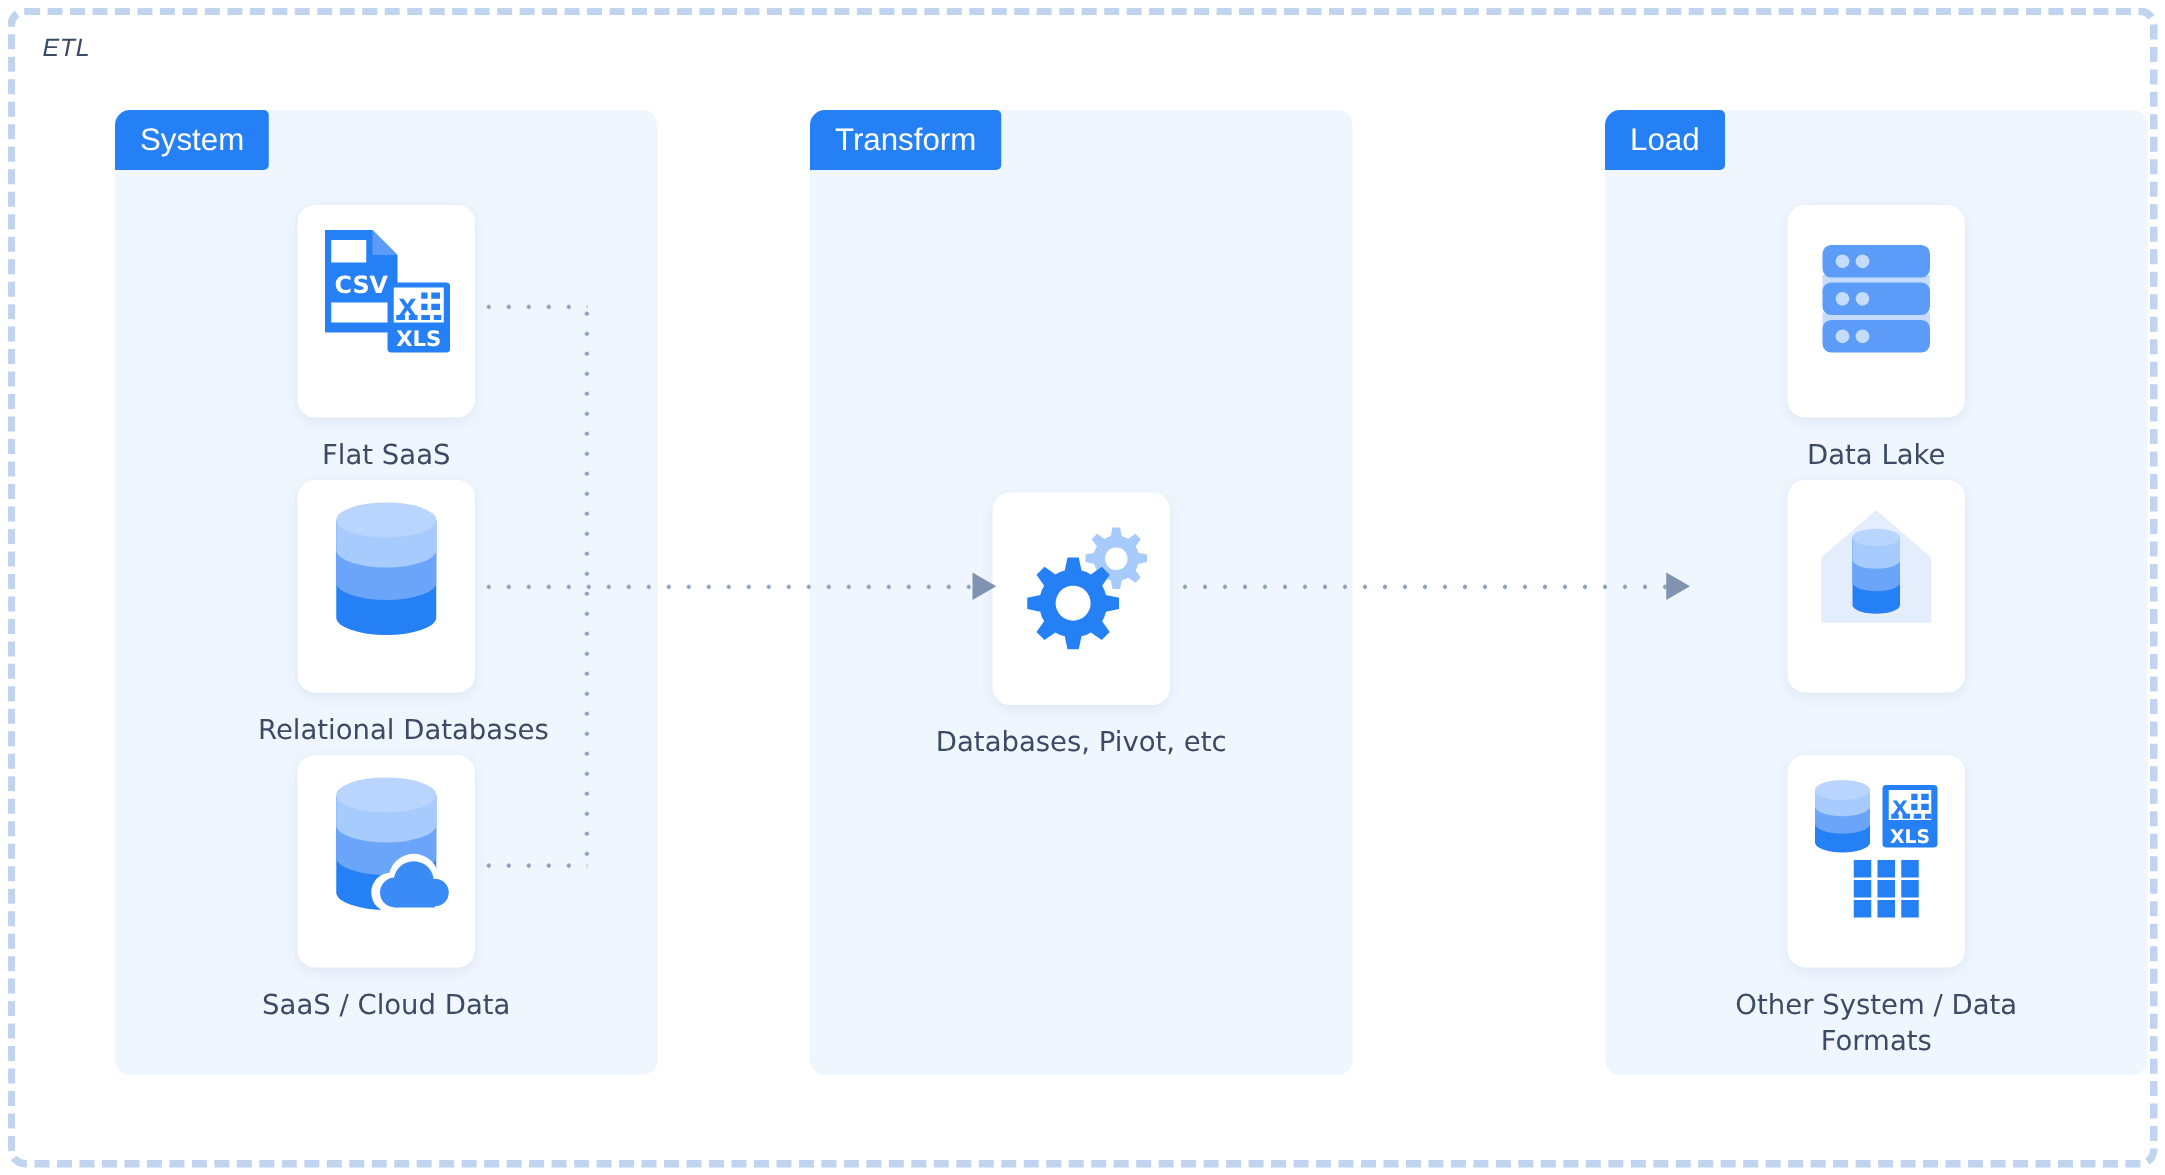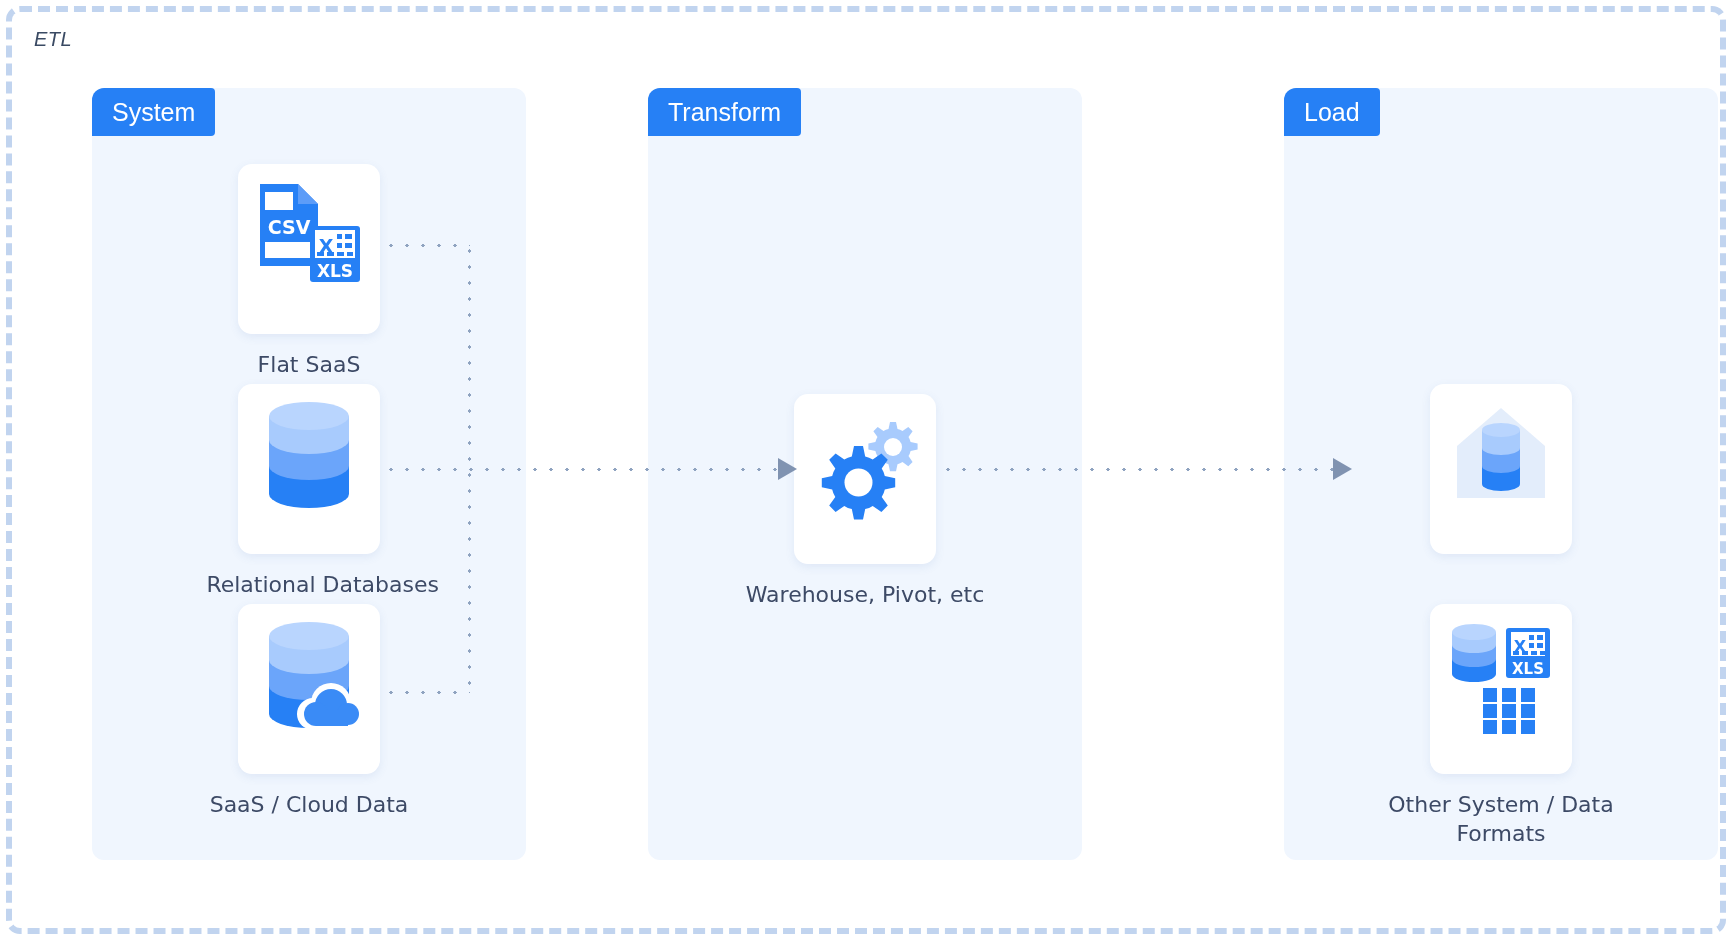--- a/index.html
+++ b/index.html
@@ -215,30 +215,48 @@
               <path d="M96 28 l6 0 1.5 7 a15 15 0 0 1 5 2.1 l5.8 -4.1 4.3 4.3 -4.1 5.8 a15 15 0 0 1 2.1 5 l7 1.5 0 6 -7 1.5 a15 15 0 0 1 -2.1 5 l4.1 5.8 -4.3 4.3 -5.8 -4.1 a15 15 0 0 1 -5 2.1 l-1.5 7 -6 0 -1.5 -7 a15 15 0 0 1 -5 -2.1 l-5.8 4.1 -4.3 -4.3 4.1 -5.8 a15 15 0 0 1 -2.1 -5 l-7 -1.5 0 -6 7 -1.5 a15 15 0 0 1 2.1 -5 l-4.1 -5.8 4.3 -4.3 5.8 4.1 a15 15 0 0 1 5 -2.1 z"></path>
             </g>
             <circle cx="99" cy="53" r="9" fill="#ffffff"></circle>
 
             <g fill="#2680f5">
               <path d="M60 52 l9 0 2.2 10.4 a22 22 0 0 1 7.5 3.1 l8.7 -6.1 6.4 6.4 -6.1 8.7 a22 22 0 0 1 3.1 7.5 l10.4 2.2 0 9 -10.4 2.2 a22 22 0 0 1 -3.1 7.5 l6.1 8.7 -6.4 6.4 -8.7 -6.1 a22 22 0 0 1 -7.5 3.1 l-2.2 10.4 -9 0 -2.2 -10.4 a22 22 0 0 1 -7.5 -3.1 l-8.7 6.1 -6.4 -6.4 6.1 -8.7 a22 22 0 0 1 -3.1 -7.5 l-10.4 -2.2 0 -9 10.4 -2.2 a22 22 0 0 1 3.1 -7.5 l-6.1 -8.7 6.4 -6.4 8.7 6.1 a22 22 0 0 1 7.5 -3.1 z"></path>
             </g>
             <circle cx="64.5" cy="88.5" r="14" fill="#ffffff"></circle>
           </svg>
         </div>
-        <div class="node-label">Warehouse, Pivot, etc</div>
+        <div class="node-label">Databases, Pivot, etc</div>
       </div>
 
     </div>
   </div>
 
   <div class="stage stage-load">
     <div class="stage-badge">Load</div>
     <div class="stage-body">
 
+      <div class="node node-r1">
+        <div class="icon-card">
+          <svg viewBox="0 0 142 142">
+            <rect x="28" y="56" width="86" height="14" fill="#c5dcfd"></rect>
+            <rect x="28" y="86" width="86" height="14" fill="#c5dcfd"></rect>
+            <rect x="28" y="32" width="86" height="26" rx="7" fill="#5c9cf8"></rect>
+            <circle cx="44" cy="45" r="5.5" fill="#c5dcfd"></circle>
+            <circle cx="60" cy="45" r="5.5" fill="#c5dcfd"></circle>
+            <rect x="28" y="62" width="86" height="26" rx="7" fill="#5c9cf8"></rect>
+            <circle cx="44" cy="75" r="5.5" fill="#c5dcfd"></circle>
+            <circle cx="60" cy="75" r="5.5" fill="#c5dcfd"></circle>
+            <rect x="28" y="92" width="86" height="26" rx="7" fill="#5c9cf8"></rect>
+            <circle cx="44" cy="105" r="5.5" fill="#c5dcfd"></circle>
+            <circle cx="60" cy="105" r="5.5" fill="#c5dcfd"></circle>
+          </svg>
+        </div>
+        <div class="node-label">Data Lake</div>
+      </div>
 
       <div class="node node-r2">
         <div class="icon-card">
           <svg viewBox="0 0 142 142">
             <path d="M71 24 L115 62 V114 H27 V62 Z" fill="#e3edfb"></path>
             <path d="M52 46 h38 v54 a19 7 0 0 1 -38 0 z" fill="#2680f5"></path>
             <path d="M52 46 h38 v36 a19 7 0 0 1 -38 0 z" fill="#6ba5fa"></path>
             <path d="M52 46 h38 v18 a19 7 0 0 1 -38 0 z" fill="#a8cbfd"></path>
             <ellipse cx="71" cy="46" rx="19" ry="7" fill="#b9d5fe"></ellipse>
           </svg>

